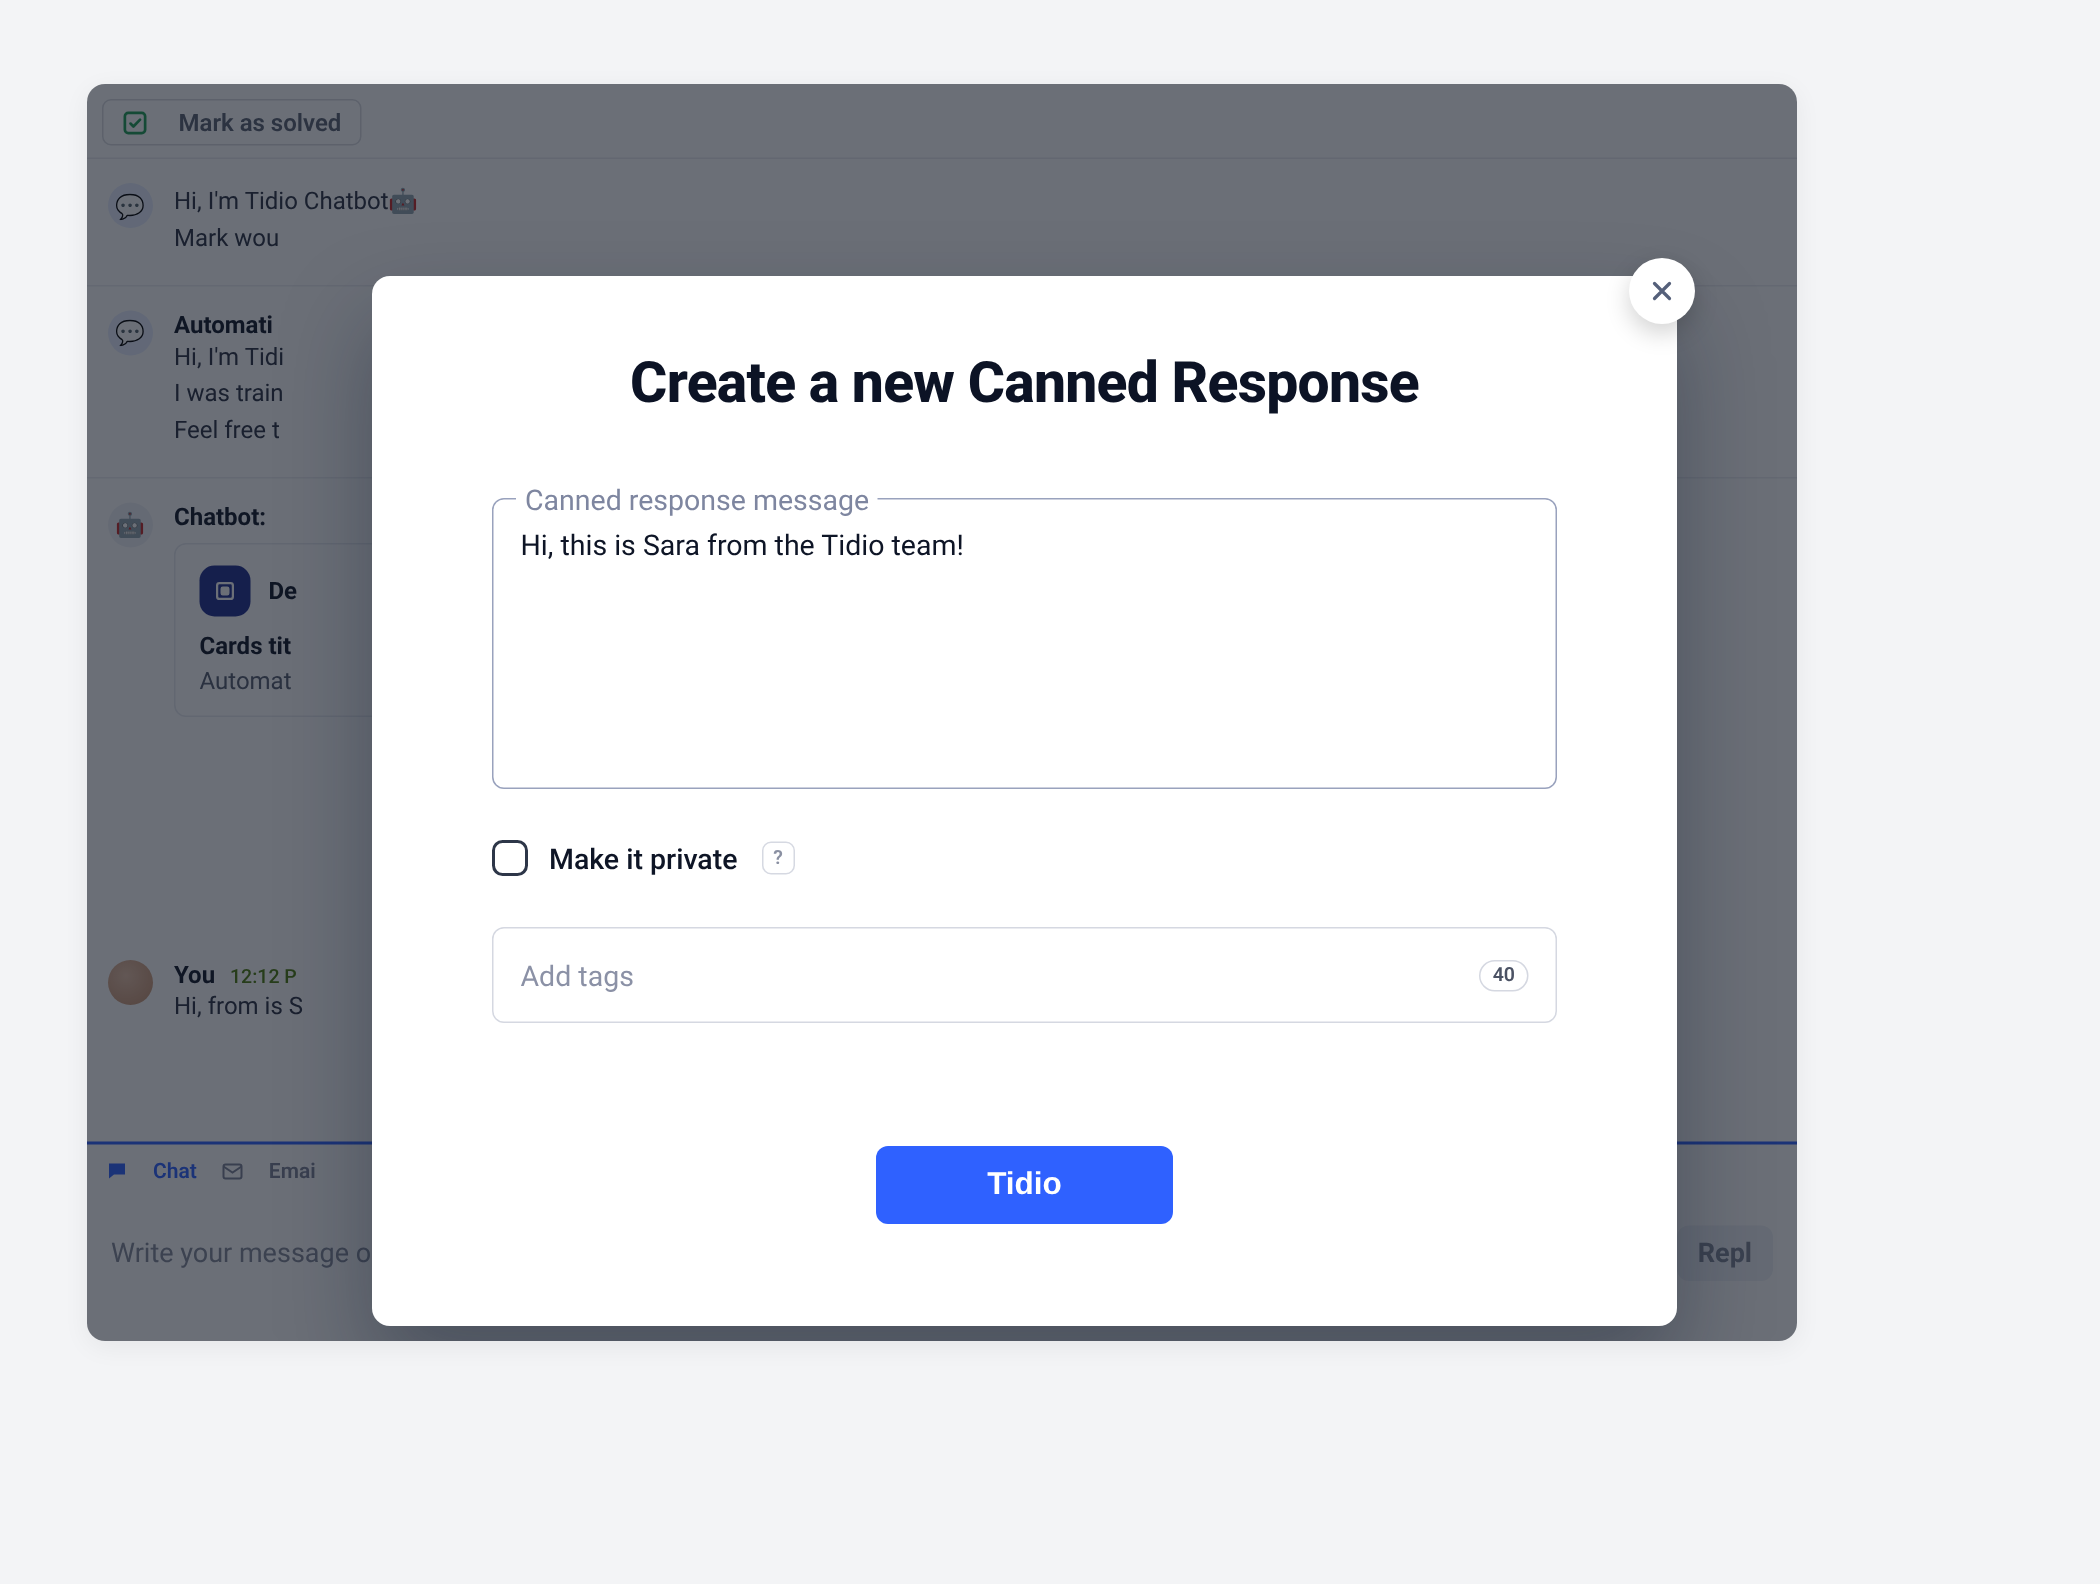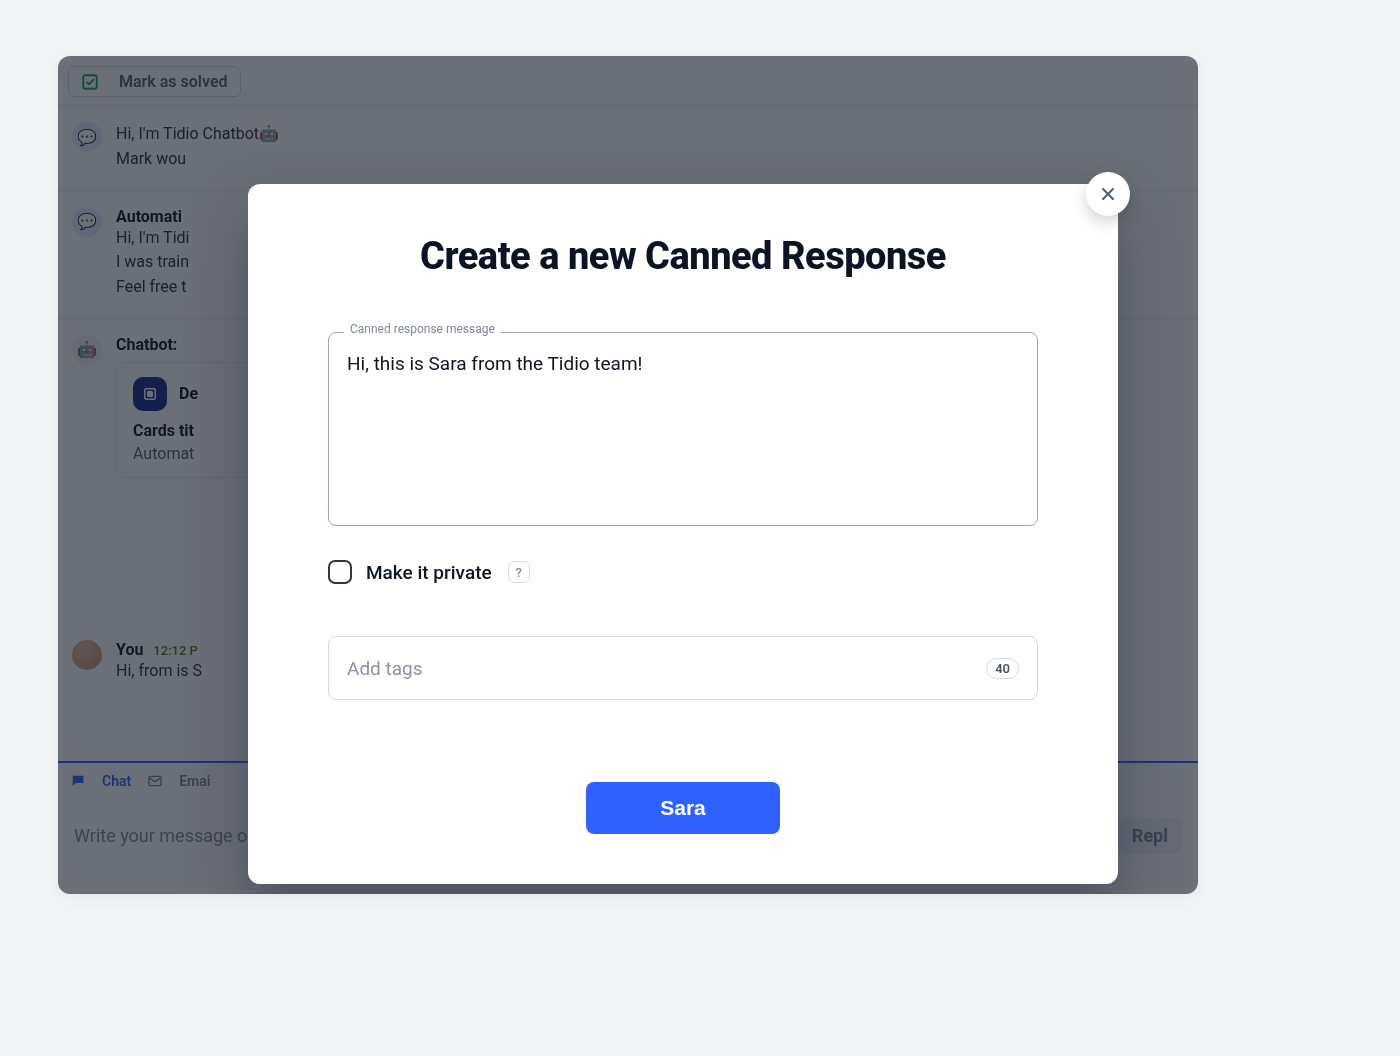--- a/index.html
+++ b/index.html
@@ -157,21 +157,21 @@
   .field-wrap {
     position: relative;
     margin-top: 54px;
   }
   .field-legend {
     position: absolute;
     top: -10px; left: 16px;
     background: #fff;
     padding: 0 6px;
     color: #7e86a0;
-    font-size: 12px;
+    font-size: 19px;
   }
   .message-area {
     width: 100%;
     height: 194px;
     border: 1px solid #99a2bd;
     border-radius: 8px;
     padding: 18px 18px;
     font-size: 19px;
     color: #0e1526;
     resize: none;
@@ -188,21 +188,21 @@
     display:inline-block;
   }
   .help {
     width: 22px; height: 22px; border: 1px solid #d6d9e2; border-radius: 6px;
     display: inline-flex; align-items:center; justify-content:center;
     color:#8a90a2; font-size: 13px; font-weight: 600;
     margin-left: 2px;
   }
   .tags-input {
     position: relative;
-    margin-top: 52px;
+    margin-top: 34px;
     border: 1px solid #d5d8e1;
     border-radius: 8px;
     height: 64px;
     display: flex; align-items: center;
     padding: 0 18px;
   }
   .tags-input input {
     border: none; outline: none; font-size: 19px; color:#0e1526; flex:1;
     font-family: inherit; background: transparent;
   }
@@ -344,17 +344,17 @@
       <span>Make it private</span>
       <span class="help">?</span>
     </div>
 
     <div class="tags-input">
       <input placeholder="Add tags" style="">
       <span class="tags-count">40</span>
     </div>
 
     <div class="save-row">
-      <button class="save-btn">Sara</button>
+      <button class="save-btn">Tidio</button>
     </div>
   </div>
 
 </div>
 
 </body></html>

